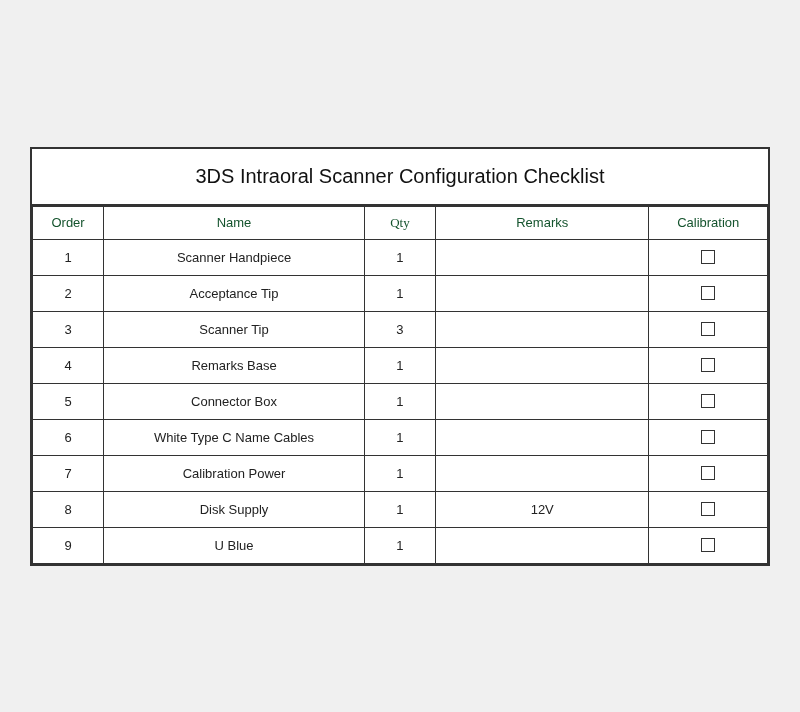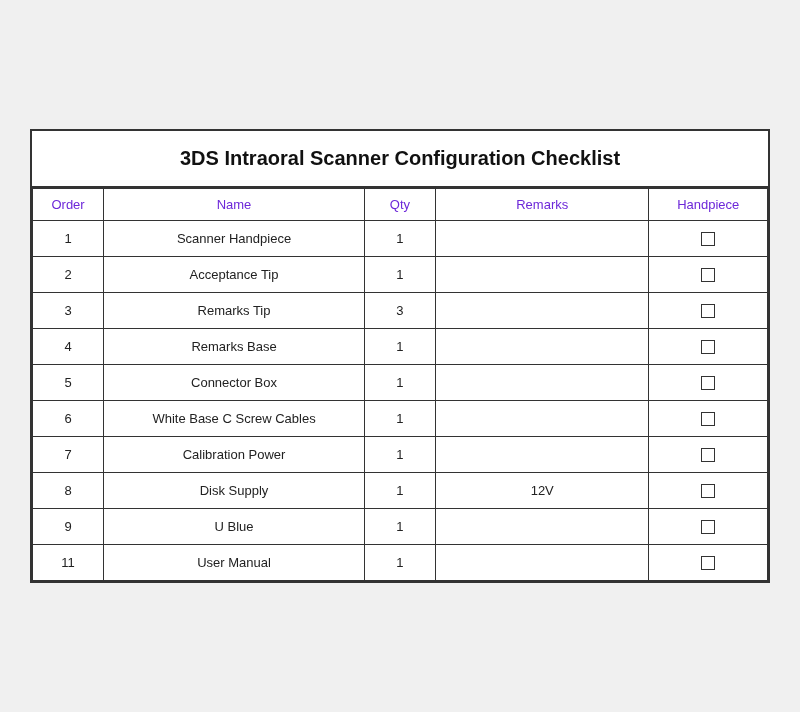--- a/index.html
+++ b/index.html
@@ -22,50 +22,50 @@
       background: #fff;
       border: 2px solid #333;
       width: 740px;
       margin: 20px auto;
     }
 
     .checklist-title {
       text-align: center;
       padding: 16px 10px;
       font-size: 20px;
-      font-weight: bold;
+      font-weight: normal;
       border-bottom: 2px solid #333;
       color: #111;
     }
 
     table {
       width: 100%;
       border-collapse: collapse;
     }
 
     thead tr th {
       border: 1px solid #333;
       padding: 8px 6px;
       text-align: center;
       font-size: 13px;
       font-weight: normal;
-      color: #6d28d9;
+      color: #14532d;
     }
 
     tbody tr td {
       border: 1px solid #333;
       padding: 10px 6px;
       text-align: center;
       font-size: 13px;
       color: #222;
     }
 
     .col-order { width: 60px; }
     .col-name { width: 220px; }
-    .col-qty { width: 60px; }
+    .col-qty { width: 60px; font-family: Liberation Serif, serif; }
     .col-remarks { width: 180px; }
     .col-acceptance { width: 100px; }
 
     .checkbox-cell {
       display: flex;
       justify-content: center;
       align-items: center;
     }
 
     .checkbox-box {
@@ -81,21 +81,21 @@
 
 <div class="checklist-container">
   <div class="checklist-title">3DS Intraoral Scanner Configuration Checklist</div>
   <table>
     <thead>
       <tr>
         <th class="col-order">Order</th>
         <th class="col-name">Name</th>
         <th class="col-qty">Qty</th>
         <th class="col-remarks">Remarks</th>
-        <th class="col-acceptance">Handpiece</th>
+        <th class="col-acceptance">Calibration</th>
       </tr>
     </thead>
     <tbody id="table-body">
     <tr>
           <td>1</td>
           <td>Scanner Handpiece</td>
           <td>1</td>
           <td></td>
           <td>
             <div class="checkbox-cell">
@@ -109,21 +109,21 @@
           <td>1</td>
           <td></td>
           <td>
             <div class="checkbox-cell">
               <span class="checkbox-box"></span>
             </div>
           </td>
         </tr>
         <tr>
           <td>3</td>
-          <td>Remarks Tip</td>
+          <td>Scanner Tip</td>
           <td>3</td>
           <td></td>
           <td>
             <div class="checkbox-cell">
               <span class="checkbox-box"></span>
             </div>
           </td>
         </tr>
         <tr>
           <td>4</td>
@@ -142,21 +142,21 @@
           <td>1</td>
           <td></td>
           <td>
             <div class="checkbox-cell">
               <span class="checkbox-box"></span>
             </div>
           </td>
         </tr>
         <tr>
           <td>6</td>
-          <td>White Base C Screw Cables</td>
+          <td>White Type C Name Cables</td>
           <td>1</td>
           <td></td>
           <td>
             <div class="checkbox-cell">
               <span class="checkbox-box"></span>
             </div>
           </td>
         </tr>
         <tr>
           <td>7</td>
@@ -184,26 +184,15 @@
           <td>9</td>
           <td>U Blue</td>
           <td>1</td>
           <td></td>
           <td>
             <div class="checkbox-cell">
               <span class="checkbox-box"></span>
             </div>
           </td>
         </tr>
-        <tr>
-          <td>11</td>
-          <td>User Manual</td>
-          <td>1</td>
-          <td></td>
-          <td>
-            <div class="checkbox-cell">
-              <span class="checkbox-box"></span>
-            </div>
-          </td>
-        </tr>
       </tbody>
   </table>
 </div>
 
 </body></html>

